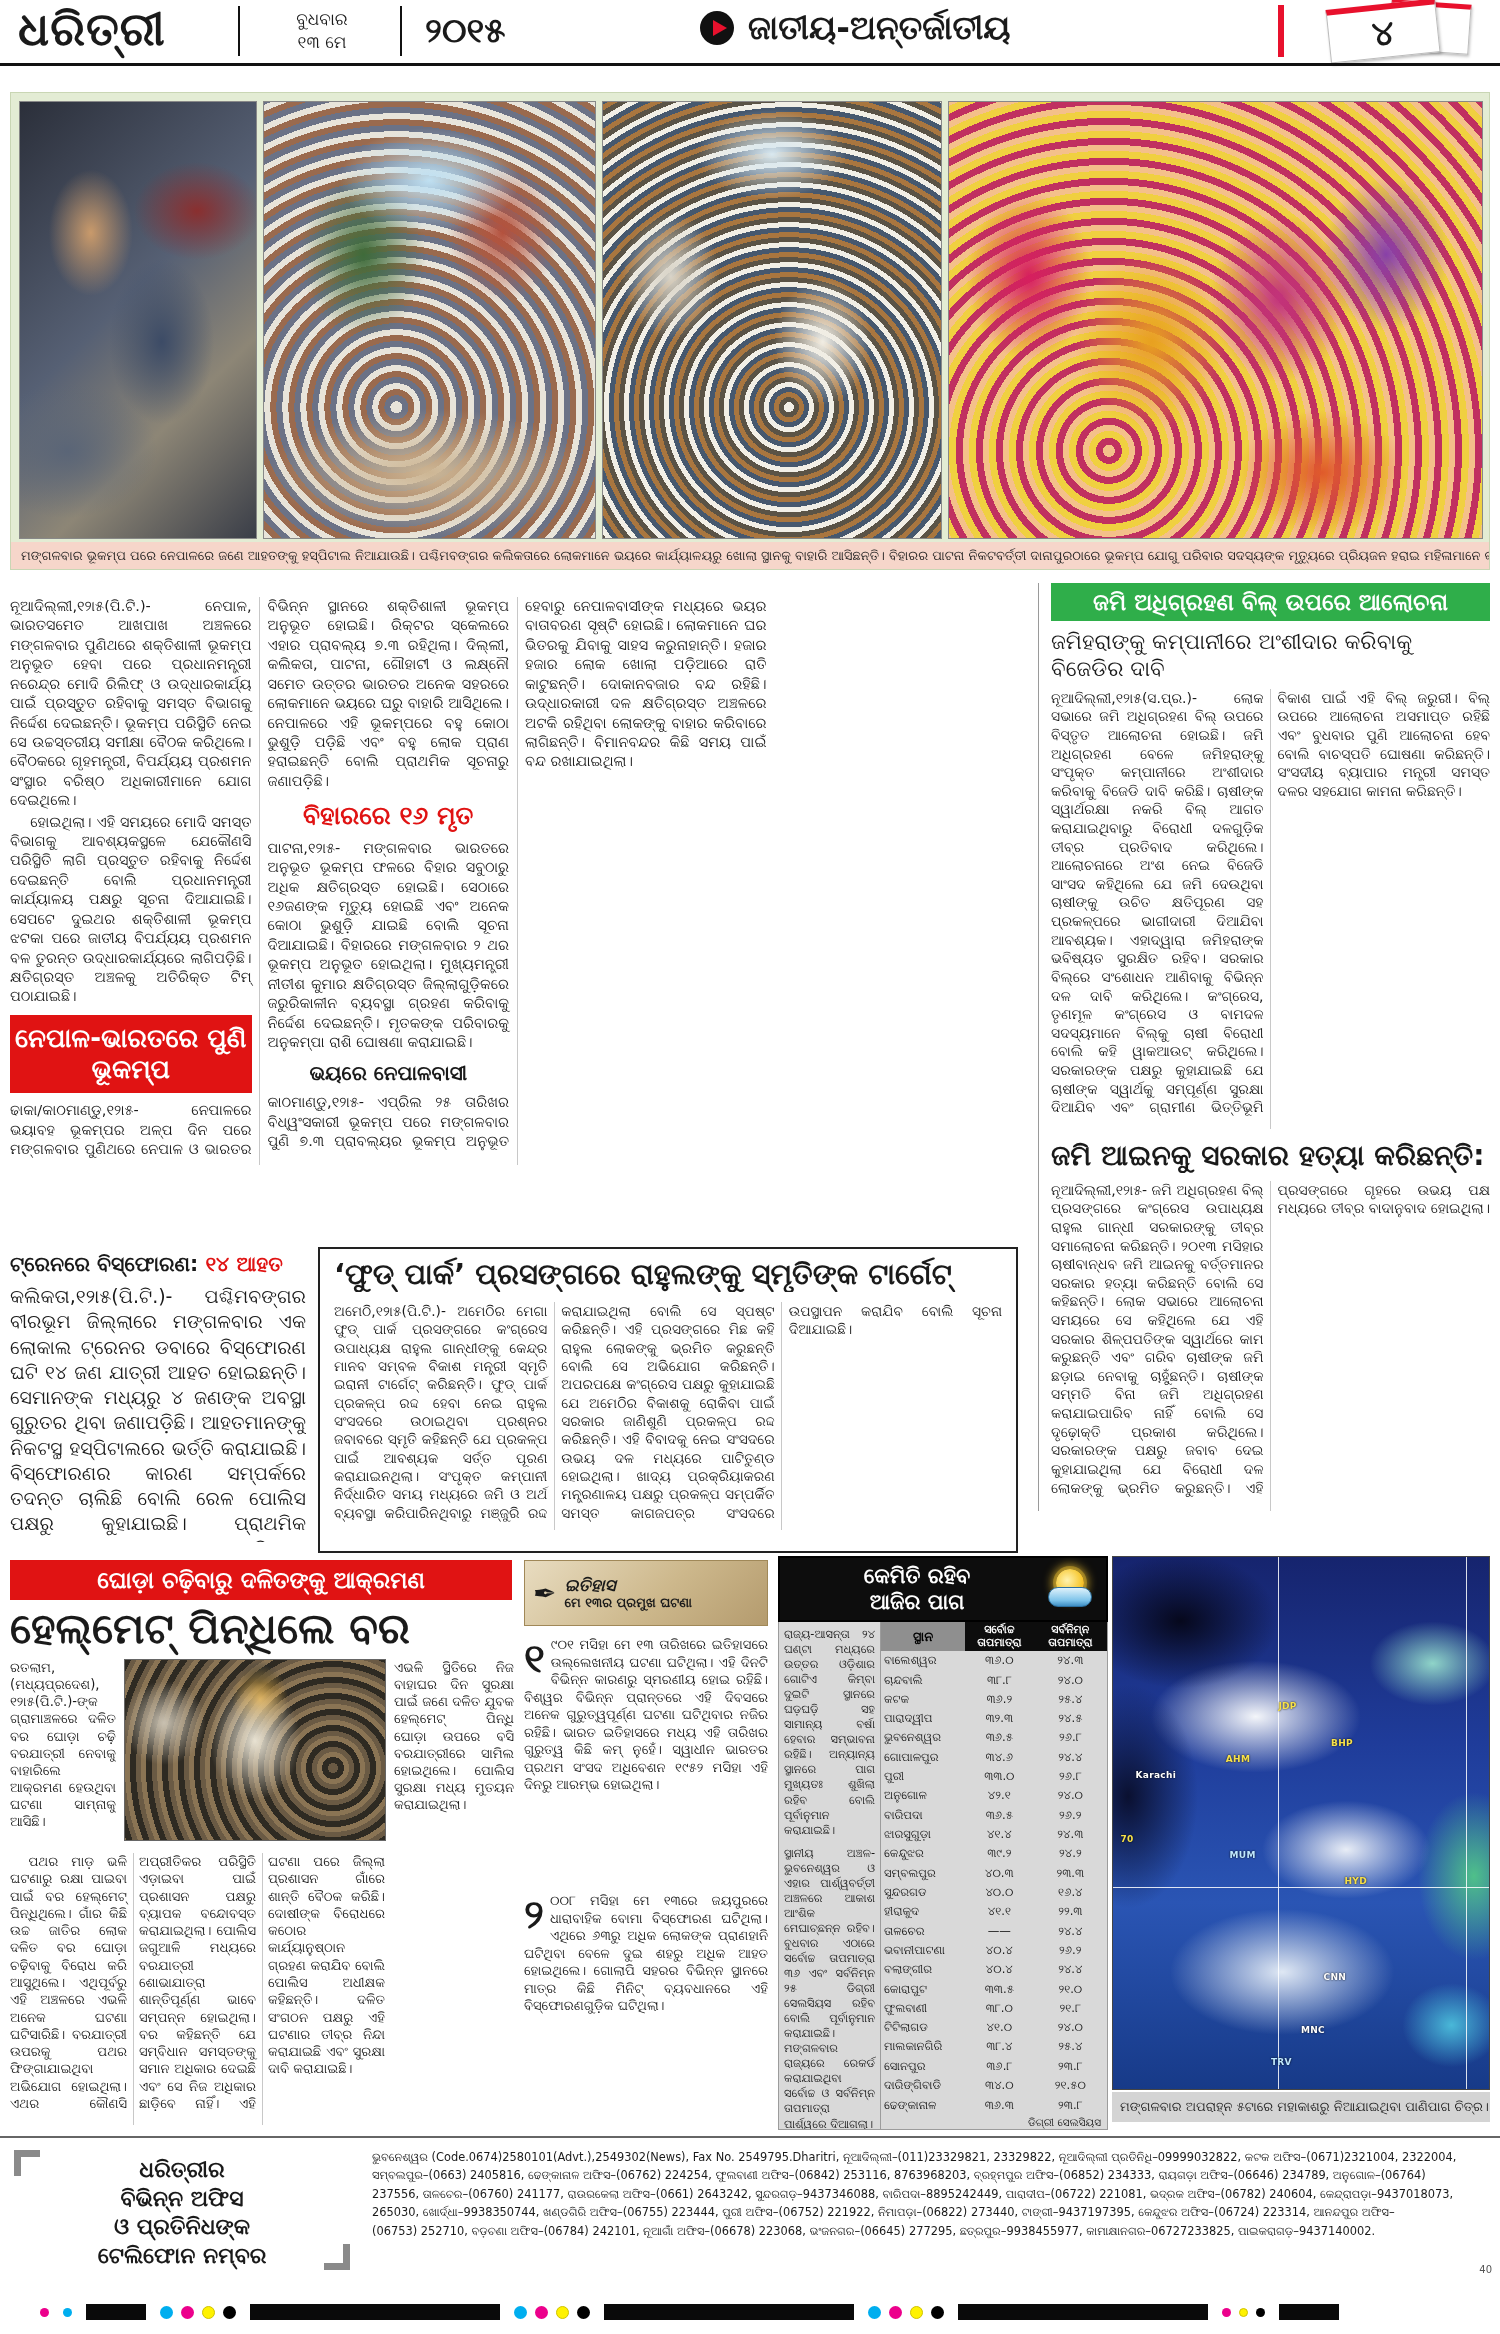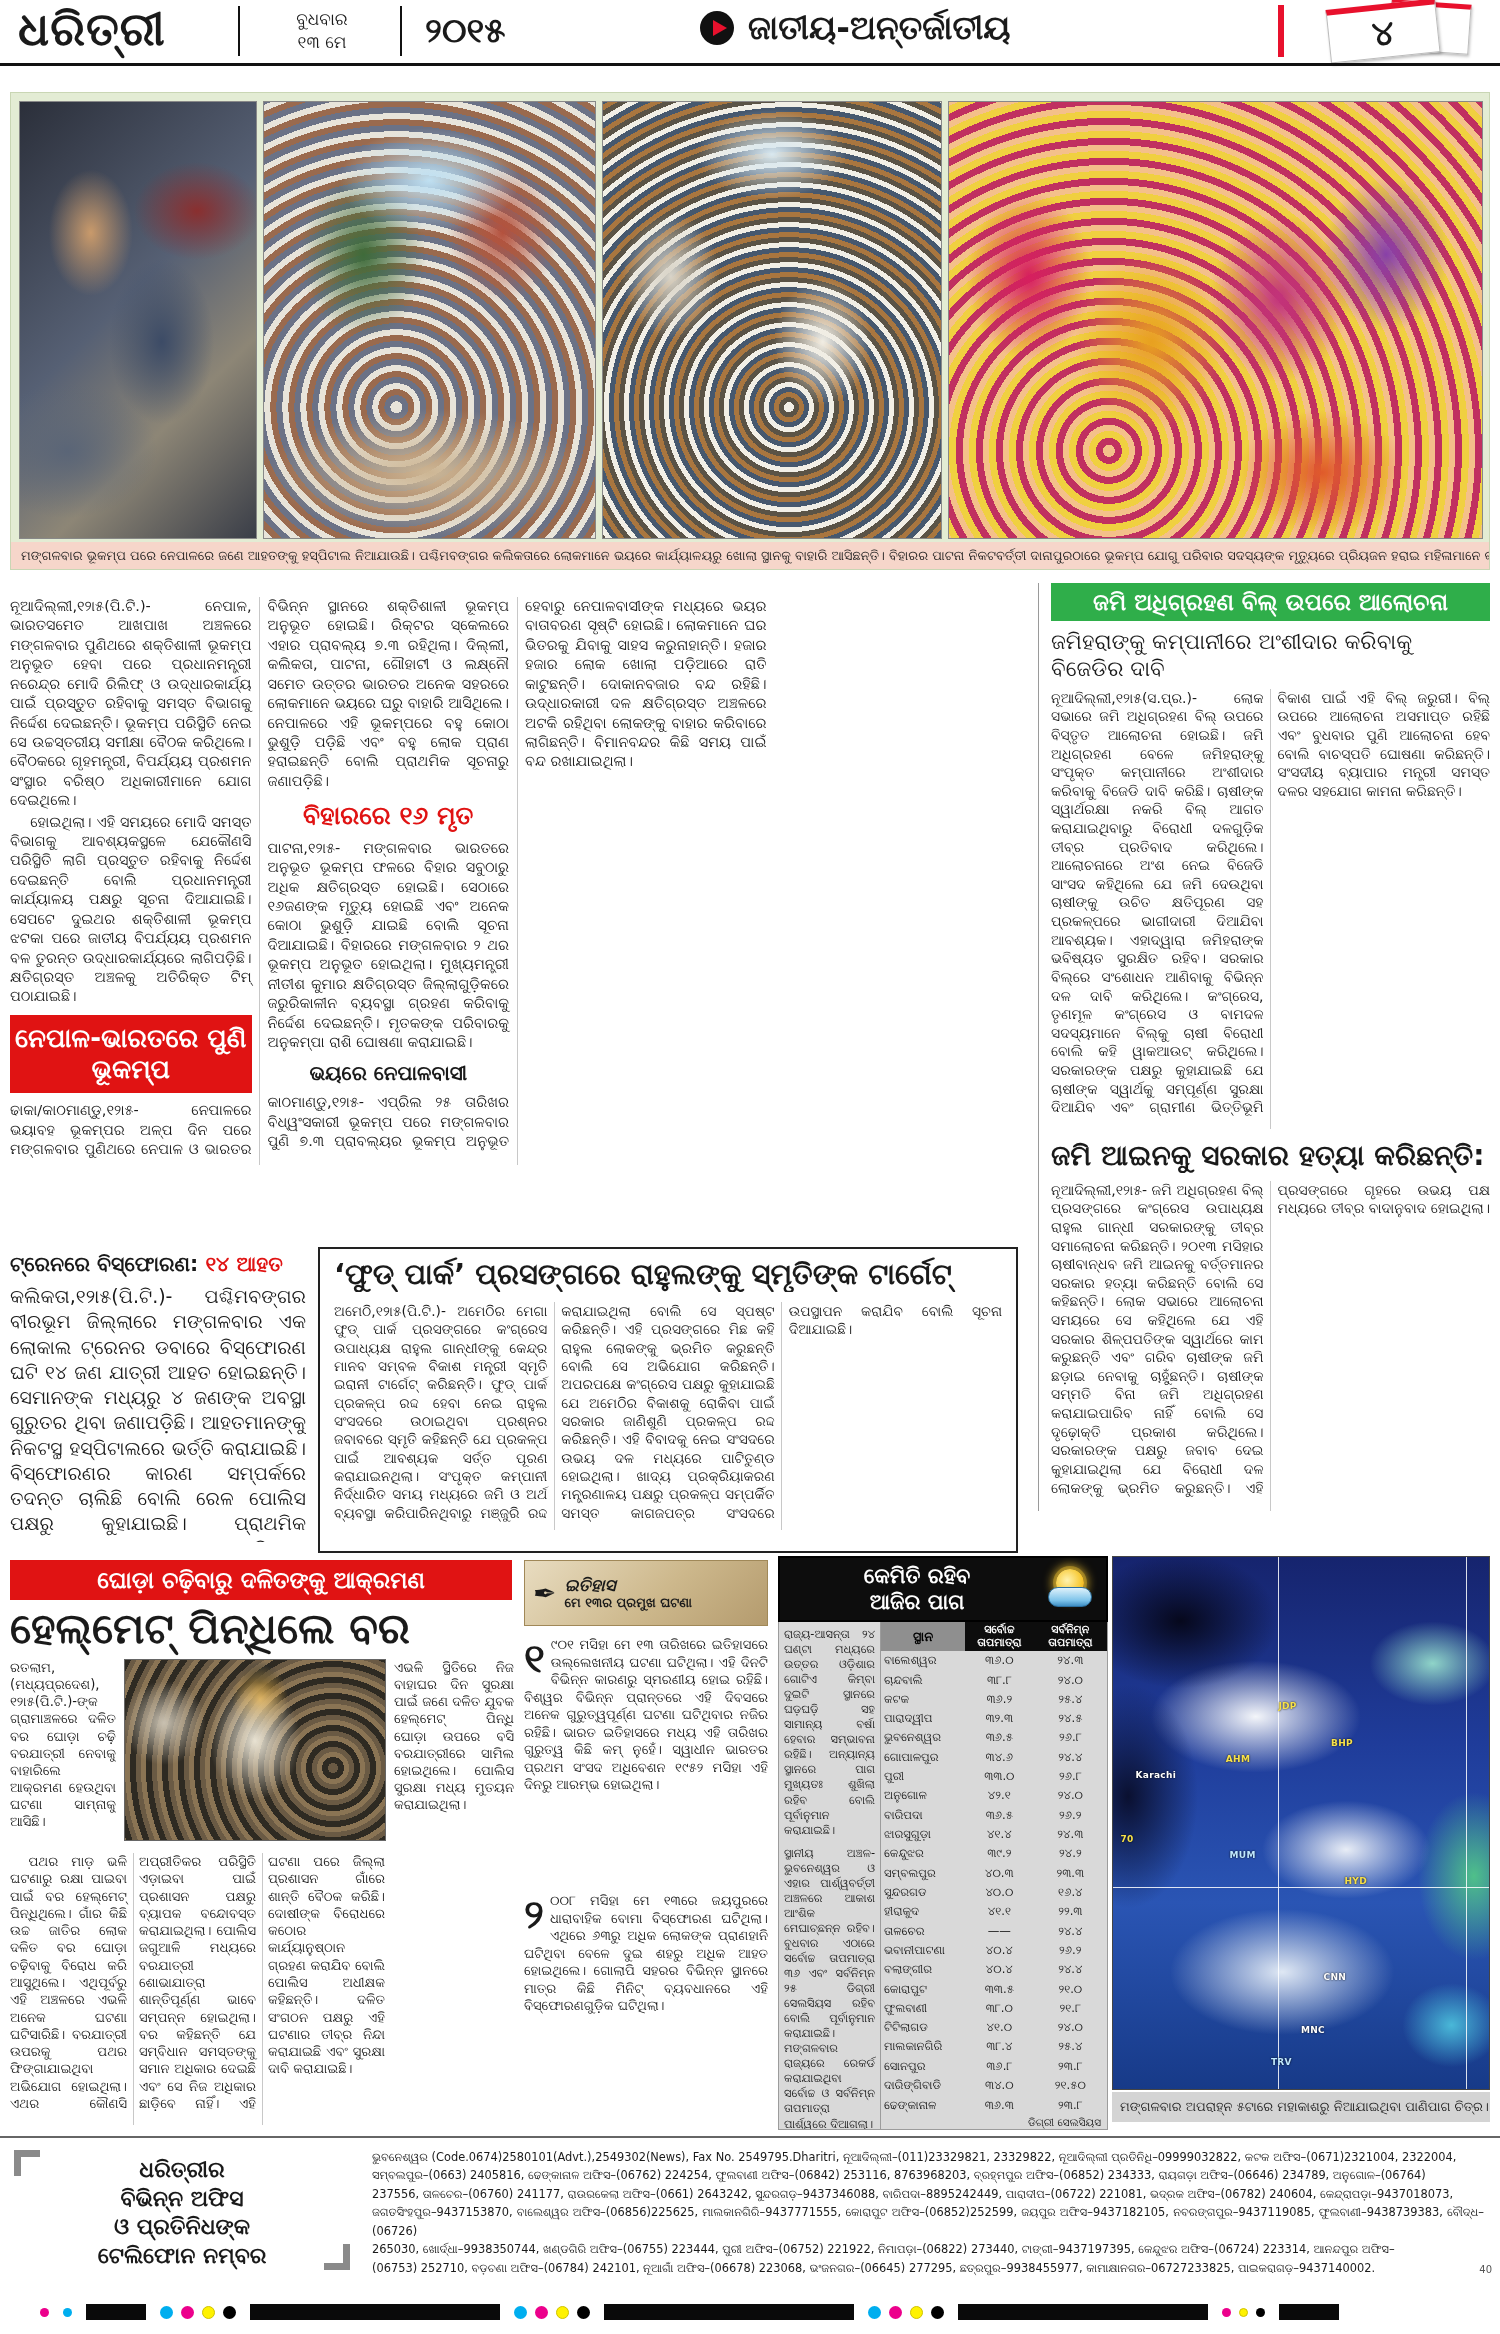--- a/index.html
+++ b/index.html
@@ -445,21 +445,20 @@
           <div>ଧରିତ୍ରୀର</div>
           <div>ବିଭିନ୍ନ ଅଫିସ</div>
           <div>ଓ ପ୍ରତିନିଧଙ୍କ</div>
           <div>ଟେଲିଫୋନ ନମ୍ବର</div>
         </div>
     </div>
     <div class="footer-lines">
         <div>ଭୁବନେଶ୍ୱର (Code.0674)2580101(Advt.),2549302(News), Fax No. 2549795.Dharitri, ନୂଆଦିଲ୍ଲୀ–(011)23329821, 23329822, ନୂଆଦିଲ୍ଲୀ ପ୍ରତିନିଧି–09999032822, କଟକ ଅଫିସ–(0671)2321004, 2322004,</div>
         <div>ସମ୍ବଲପୁର–(0663) 2405816, ଢେଙ୍କାନାଳ ଅଫିସ–(06762) 224254, ଫୁଲବାଣୀ ଅଫିସ–(06842) 253116, 8763968203, ବ୍ରହ୍ମପୁର ଅଫିସ–(06852) 234333, ରାୟଗଡ଼ା ଅଫିସ–(06646) 234789, ଅନୁଗୋଳ–(06764)</div>
         <div>237556, ତାଳଚେର–(06760) 241177, ରାଉରକେଲା ଅଫିସ–(0661) 2643242, ସୁନ୍ଦରଗଡ଼–9437346088, ବାରିପଦା–8895242449, ପାରାଦୀପ–(06722) 221081, ଭଦ୍ରକ ଅଫିସ–(06782) 240604, କେନ୍ଦ୍ରାପଡ଼ା–9437018073,</div>
-        <div>ଜଗତସିଂହପୁର–9437153870, ବାଲେଶ୍ୱର ଅଫିସ–(06856)225625, ମାଲକାନଗିରି–9437771555, କୋରାପୁଟ ଅଫିସ–(06852)252599, ଜୟପୁର ଅଫିସ–9437182105, ନବରଙ୍ଗପୁର–9437119085, ଫୁଲବାଣୀ–9438739383, ବୌଦ୍ଧ–(06726)</div>
         <div>265030, ଖୋର୍ଦ୍ଧା–9938350744, ଖଣ୍ଡଗିରି ଅଫିସ–(06755) 223444, ପୁରୀ ଅଫିସ–(06752) 221922, ନିମାପଡ଼ା–(06822) 273440, ଟାଙ୍ଗୀ–9437197395, କେନ୍ଦୁଝର ଅଫିସ–(06724) 223314, ଆନନ୍ଦପୁର ଅଫିସ–</div>
         <div>(06753) 252710, ବଡ଼ଚଣା ଅଫିସ–(06784) 242101, ନୂଆଗାଁ ଅଫିସ–(06678) 223068, ଭଂଜନଗର–(06645) 277295, ଛତ୍ରପୁର–9938455977, କାମାକ୍ଷାନଗର–06727233825, ପାଇକରାଗଡ଼–9437140002.</div>
       </div>
     <div class="page-sig">40</div>
   </div>
 
   <div id="regstrip">
     <span class="dot dot-m dot-sm"></span>
     <span class="dot dot-c dot-sm"></span>
     <div class="reg-bar rb1"></div>

